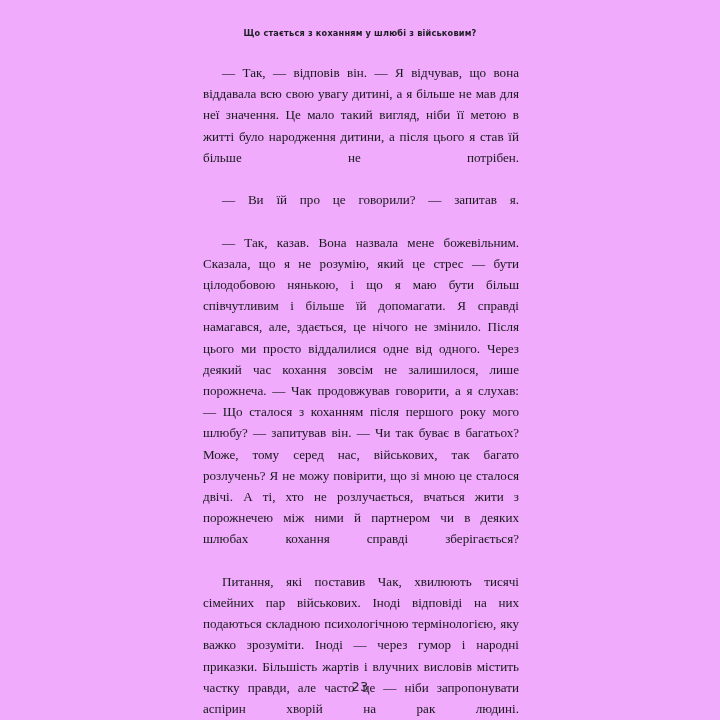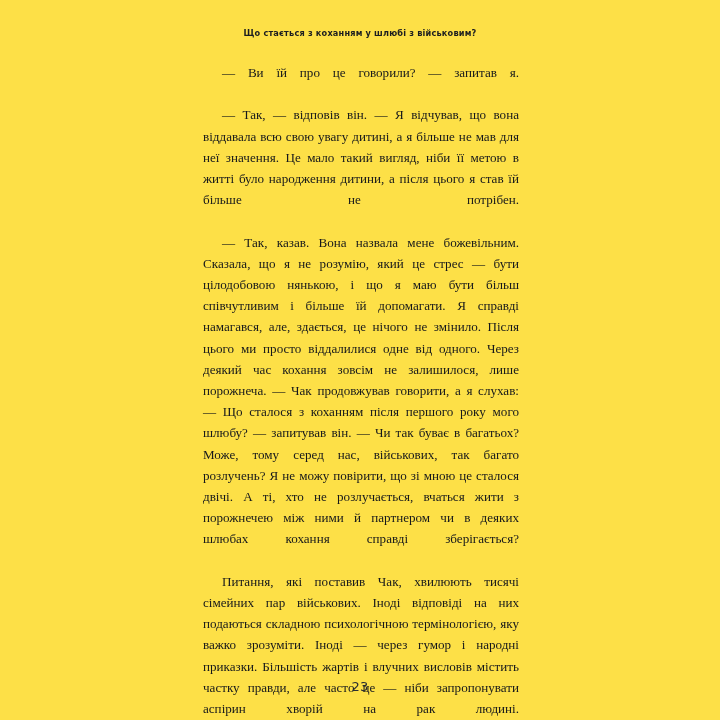--- a/index.html
+++ b/index.html
@@ -15,21 +15,21 @@
     color: #15171a;
     overflow: hidden;
     position: relative;
   }
 
   .page {
     position: absolute;
     inset: 0;
     width: 720px;
     height: 720px;
-    background: #fde047;
+    background: #f0abfc;
   }
 
   
   .running-head {
     position: absolute;
     top: 28px;
     left: 0;
     width: 720px;
     text-align: center;
     font-family: "DejaVu Sans", "Liberation Sans", sans-serif;
@@ -82,22 +82,22 @@
   }
 </style>
 </head>
 <body>
 
 <div class="page">
 
   <div class="running-head">Що стається з коханням у шлюбі з військовим?</div>
 
   <div class="text-block">
+    <p class="para">— Так, — відповів він. — Я відчував, що вона віддавала всю свою увагу дитині, а я більше не мав для неї значення. Це мало такий вигляд, ніби її метою в житті було народження дитини, а після цього я став їй більше не потрібен.</p>
     <p class="para">— Ви їй про це говорили? — запитав я.</p>
-    <p class="para">— Так, — відповів він. — Я відчував, що вона віддавала всю свою увагу дитині, а я більше не мав для неї значення. Це мало такий вигляд, ніби її метою в житті було народження дитини, а після цього я став їй більше не потрібен.</p>
     <p class="para">— Так, казав. Вона назвала мене божевільним. Сказала, що я не розумію, який це стрес — бути цілодобовою нянькою, і що я маю бути більш співчутливим і більше їй допомагати. Я справді намагався, але, здається, це нічого не змінило. Після цього ми просто віддалилися одне від одного. Через деякий час кохання зовсім не залишилося, лише порожнеча. — Чак продовжував говорити, а я слухав: — Що сталося з коханням після першого року мого шлюбу? — запитував він. — Чи так буває в багатьох? Може, тому серед нас, військових, так багато розлучень? Я не можу повірити, що зі мною це сталося двічі. А ті, хто не розлучається, вчаться жити з порожнечею між ними й партнером чи в деяких шлюбах кохання справді зберігається?</p>
     <p class="para">Питання, які поставив Чак, хвилюють тисячі сімейних пар військових. Іноді відповіді на них подаються складною психологічною термінологією, яку важко зрозуміти. Іноді — через гумор і народні приказки. Більшість жартів і влучних висловів містить частку правди, але часто це — ніби запропонувати аспірин хворій на рак людині.</p>
 
   </div>
 
   <div class="folio">23</div>
 
 </div>
 
 </body></html>

